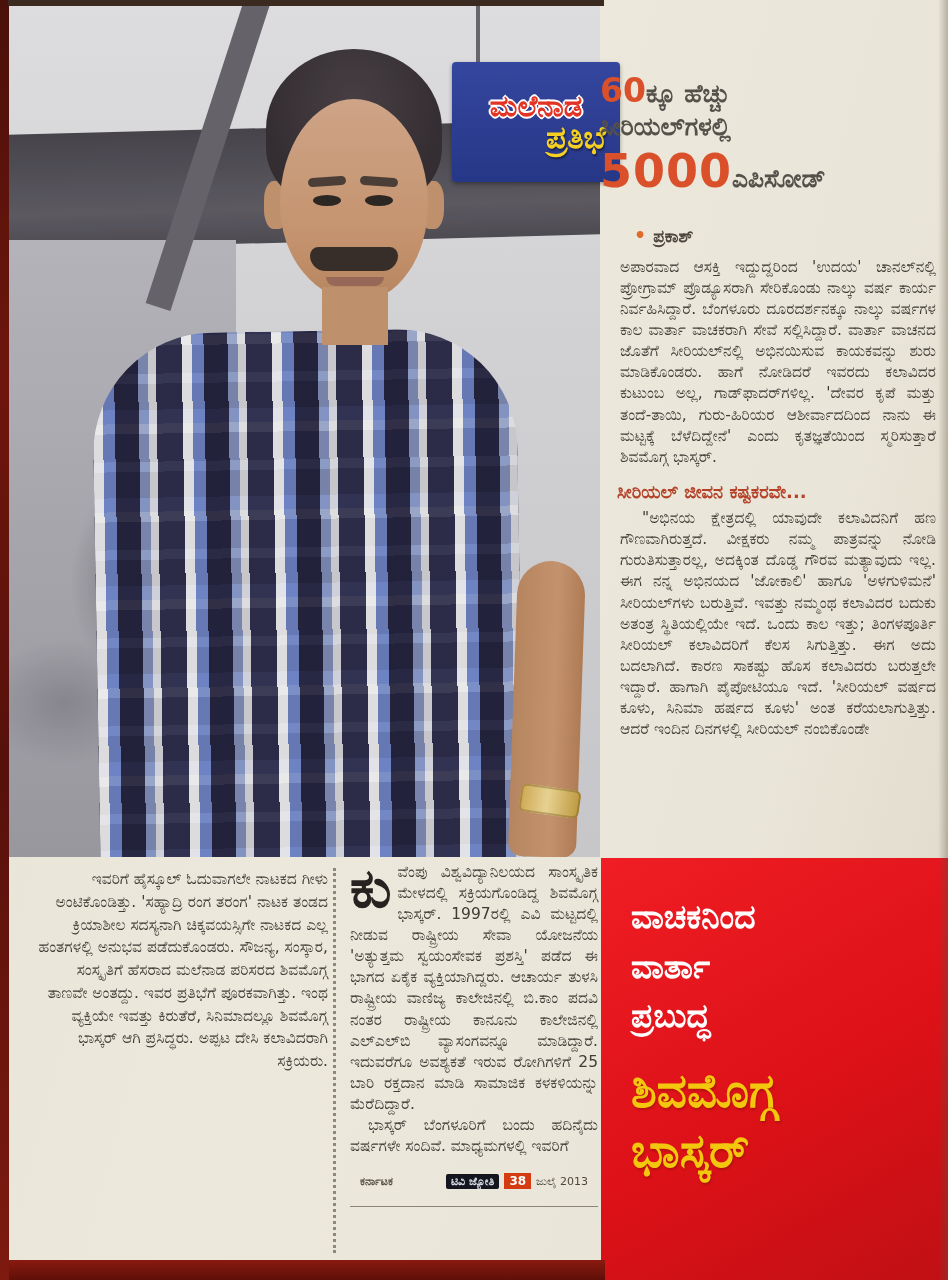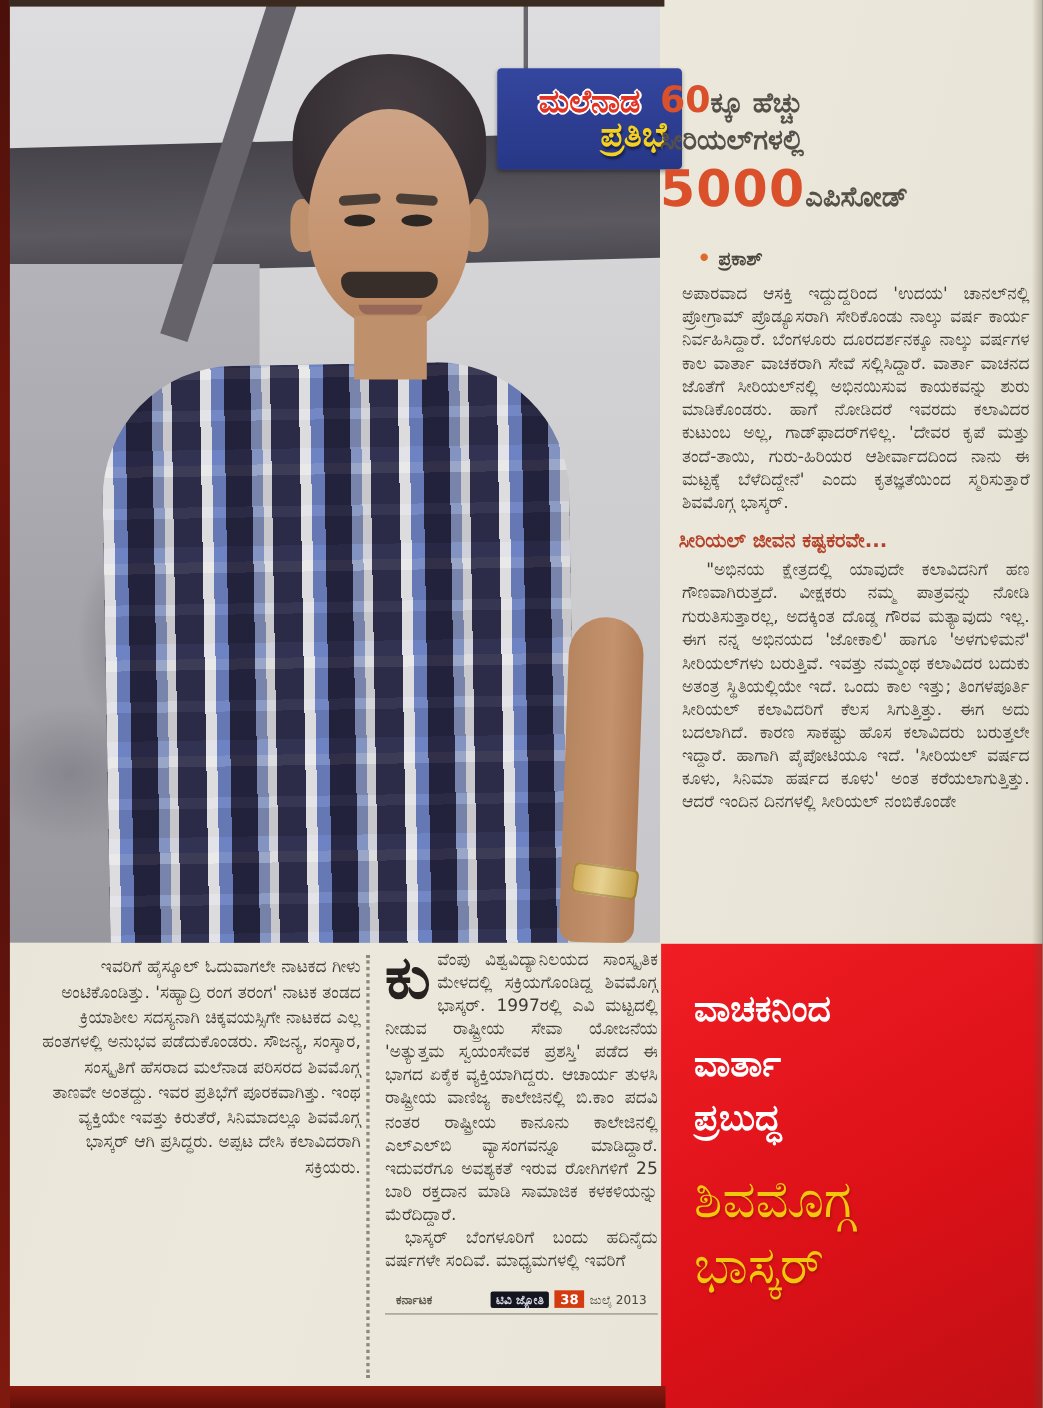--- a/index.html
+++ b/index.html
@@ -62,21 +62,21 @@
         rgba(8,8,36,.5) 24px 50px, rgba(175,195,245,.35) 50px 60px,
         rgba(18,18,50,.5) 60px 88px);}
   .forearm{position:absolute;left:505px;top:556px;width:68px;height:296px;
     background:linear-gradient(90deg,#b07b52 0%,#c08a62 60%,#a87047 100%);
     border-radius:34px 34px 14px 14px;transform:rotate(2deg);}
   .watch{position:absolute;left:512px;top:782px;width:60px;height:28px;
     background:linear-gradient(90deg,#caa244 0%,#e7d08a 45%,#b8912f 100%);
     border-radius:6px;transform:rotate(8deg);box-shadow:0 0 0 2px rgba(90,60,10,.35) inset;}
 
   
-  .badge{position:absolute;left:452px;top:62px;width:168px;height:92px;
+  .badge{position:absolute;left:452px;top:62px;width:168px;height:120px;
     background:linear-gradient(180deg,#34469e 0%,#273787 100%);
     border-radius:4px;box-shadow:0 2px 4px rgba(0,0,0,.35);
     display:flex;flex-direction:column;align-items:center;justify-content:center;line-height:1.05;}
   .badge .b1{font-size:29px;font-weight:bold;color:#e23325;
     text-shadow:-2px 0 #fff,2px 0 #fff,0 -2px #fff,0 2px #fff,-1px -1px #fff,1px 1px #fff;}
   .badge .b2{font-size:31px;font-weight:bold;color:#f5d021;align-self:flex-end;margin-right:14px;
     text-shadow:1px 2px 2px rgba(0,0,0,.45);}
 
   
   .headline{position:absolute;left:600px;top:70px;width:305px;line-height:1.25;
@@ -90,40 +90,40 @@
   .right-col{position:absolute;left:617px;top:254px;width:322px;}
   .right-col p{margin:3px;font-size:15.5px;line-height:1.36;text-align:justify;color:#403c36;}
   .right-col .subhead{margin:12px 0 4px 0;font-size:18px;font-weight:bold;color:#b5432a;text-align:left;}
   .right-col .indent{text-indent:22px;}
 
   
   .red-box{position:absolute;left:601px;top:858px;width:347px;height:422px;
     background:linear-gradient(150deg,#f01d24 0%,#dd1118 55%,#c01014 100%);
     padding:34px 0 0 30px;box-sizing:border-box;}
   .red-box .wline{color:#ffffff;font-weight:bold;font-size:33px;line-height:1.5;}
-  .red-box .yname{color:#f3c70e;font-weight:normal;font-size:47px;line-height:1.28;margin-top:20px;
+  .red-box .yname{color:#f3c70e;font-weight:bold;font-size:47px;line-height:1.28;margin-top:20px;
     text-shadow:1px 2px 2px rgba(120,20,0,.4);}
 
   
   .left-col{position:absolute;left:36px;top:868px;width:292px;
     font-size:15.5px;line-height:1.47;text-align:right;color:#3f3b35;}
 
   .dotted-sep{position:absolute;left:333px;top:868px;height:385px;width:0;
     border-left:3px dotted #8d887a;}
 
   
   .mid-col{position:absolute;left:350px;top:862px;width:248px;color:#3f3b35;}
   .mid-col p{margin:0;font-size:15.5px;line-height:1.36;text-align:justify;}
   .dropcap{float:left;font-size:54px;line-height:.85;font-weight:bold;color:#262220;
     margin:4px 6px 0 0;}
   .mid-col .indent{text-indent:18px;}
 
   
   .footer{margin-top:16px;display:flex;align-items:center;justify-content:center;gap:5px;
-    border-bottom:1px solid #8a8578;padding-bottom:5px;width:100%;}
+    border-bottom:1px solid #8a8578;padding-bottom:17px;width:100%;}
   .footer .mag{font-size:11px;font-weight:bold;color:#5a5246;}
   .footer .fbadge{background:#15151f;color:#d8dbe8;font-size:11px;font-weight:bold;
     padding:1px 5px;border-radius:2px;margin-left:48px;}
   .footer .fnum{background:#d43b10;color:#fff;font-size:12px;font-weight:bold;padding:1px 5px;}
   .footer .fdate{font-size:11px;color:#4c463e;}
 </style>
 </head>
 <body>
 
 <div class="page">

